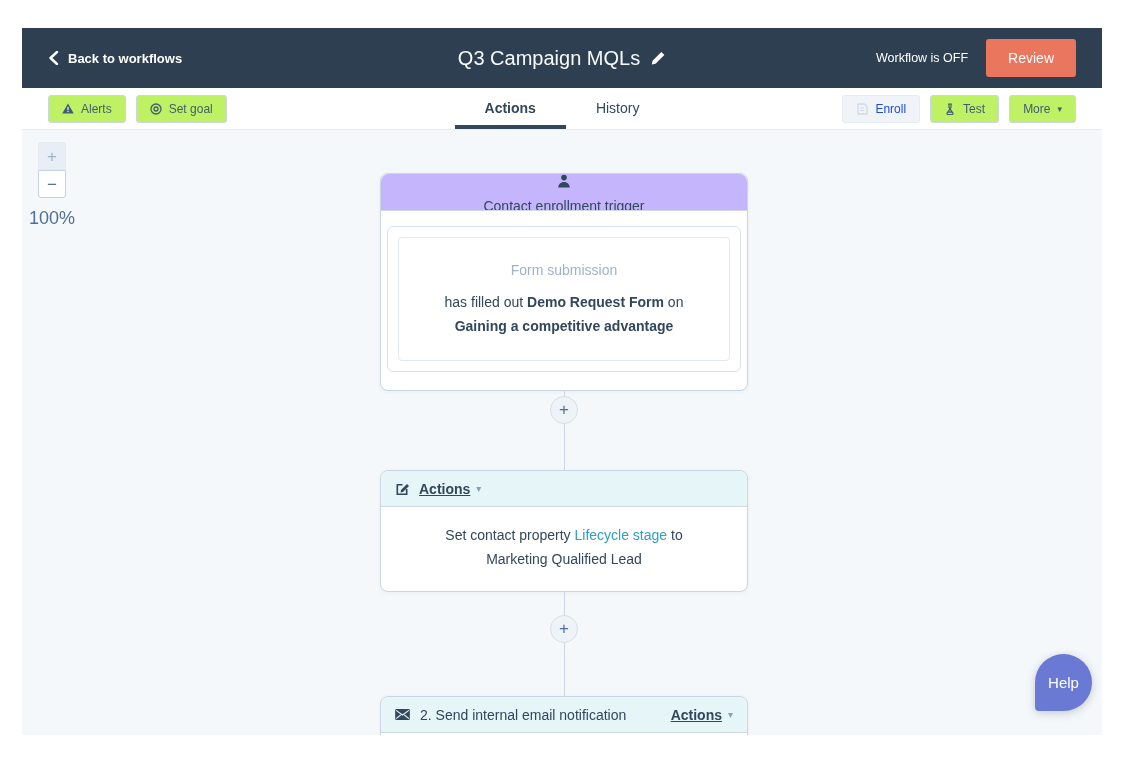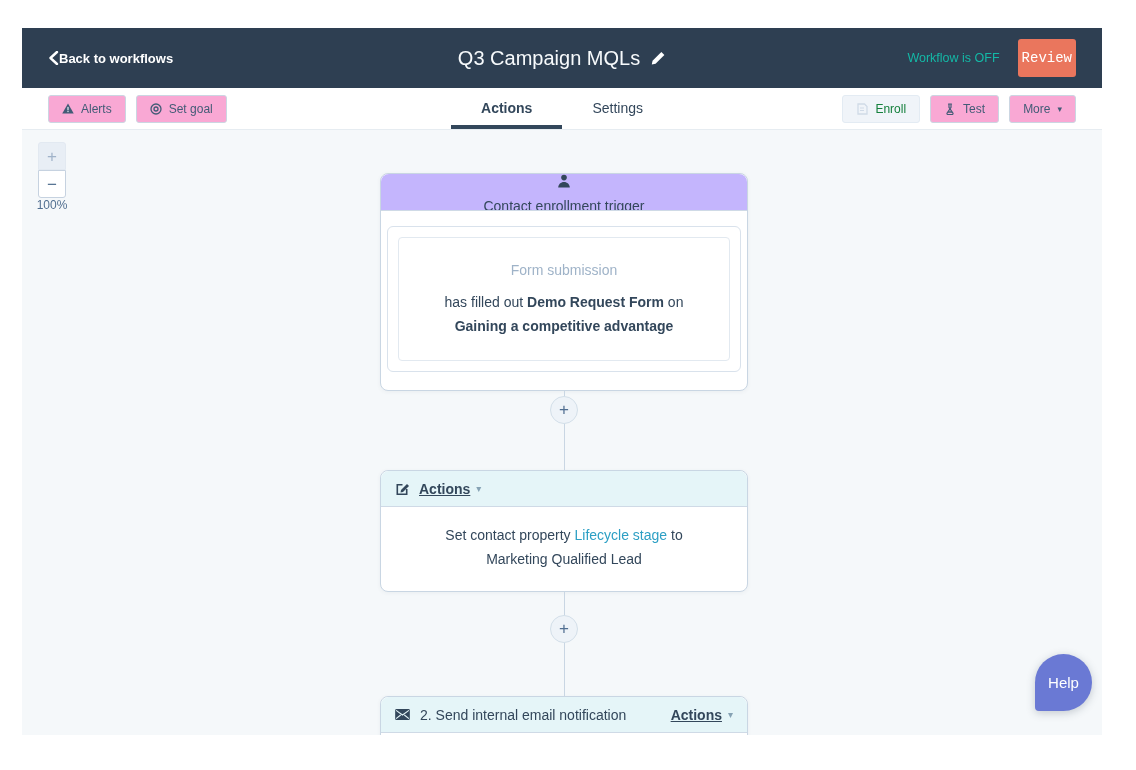--- a/index.html
+++ b/index.html
@@ -2,51 +2,51 @@
 <html><head>
 <meta charset="utf-8">
 <style>
   * { margin:0; padding:0; box-sizing:border-box; }
   html,body { width:1136px; height:770px; background:#ffffff; overflow:hidden;
     font-family:"Liberation Sans","DejaVu Sans",sans-serif; }
   .app { position:absolute; left:22px; top:28px; width:1080px; height:707px; background:#fff; }
 
   
   .navbar { position:relative; height:60px; background:#2e3f52; display:flex; align-items:center; padding:0 26px; }
-  .back { display:flex; align-items:center; color:#fff; font-size:13px; font-weight:bold; cursor:pointer; }
+  .back { display:flex; align-items:center; gap:9px; color:#fff; font-size:13px; font-weight:bold; cursor:pointer; }
   .title-wrap { position:absolute; left:50%; top:50%; transform:translate(-50%,-50%); display:flex; align-items:center; gap:11px; }
   .wf-title { color:#f7fafc; font-size:20px; white-space:nowrap; }
   .nav-right { margin-left:auto; display:flex; align-items:center; gap:18px; }
-  .status-text { color:#14b8a6; font-size:12.5px; }
+  .status-text { color:#ffffff; font-size:12.5px; }
   .review-btn { background:#ea765d; color:#fff; border:none; border-radius:3px; font-size:14px;
-    padding:11px 4px; cursor:pointer; font-family:Liberation Mono, monospace; }
+    padding:11px 22px; cursor:pointer; font-family:Liberation Sans, sans-serif; }
 
   
   .toolbar { position:relative; height:42px; background:#fff; border-bottom:1px solid #e6ecf1; }
   .tb-left { position:absolute; left:26px; top:50%; transform:translateY(-50%); display:flex; gap:10px; }
   .tb-right { position:absolute; right:26px; top:50%; transform:translateY(-50%); display:flex; gap:10px; }
-  .tb-btn { display:flex; align-items:center; gap:7px; background:#f9a8d4; border:1px solid #cbd6e2;
+  .tb-btn { display:flex; align-items:center; gap:7px; background:#bef264; border:1px solid #cbd6e2;
     color:#425b76; font-size:12px; border-radius:3px; padding:6px 13px; cursor:pointer; font-family:inherit; }
-  .tb-btn.disabled { background:#f0f4f9; border-color:#e3ebf3; color:#15803d; cursor:default; }
+  .tb-btn.disabled { background:#f0f4f9; border-color:#e3ebf3; color:#1d4ed8; cursor:default; }
   .tb-btn.disabled svg { opacity:.55; }
   .caret { font-size:9px; color:#425b76; }
   .tabs { position:absolute; left:0; right:0; top:0; bottom:0; display:flex; justify-content:center; }
   .tab { display:flex; align-items:center; padding:3px 30px 0 30px; font-size:14px; color:#33475b;
     border-bottom:4px solid transparent; cursor:pointer; }
   .tab.active { font-weight:bold; border-bottom-color:#33475b; }
 
   
   .canvas { position:relative; height:605px; background:#f5f8fa; overflow:hidden; }
 
   .zoom-ctrls { position:absolute; left:10px; top:12px; width:40px; display:flex; flex-direction:column; align-items:center; }
   .zoom-btn { width:28px; height:28px; font-size:17px; line-height:1; display:flex; align-items:center;
     justify-content:center; cursor:pointer; font-family:inherit; }
   .zoom-in { background:#e8eef5; border:1px solid #e2e9f1; border-radius:3px 3px 0 0; color:#a0b3c9; }
   .zoom-out { background:#ffffff; border:1px solid #c6d2e0; border-radius:0 0 3px 3px; color:#516f90; }
-  .zoom-level { margin-top:0; font-size:12px; color:#516f90; white-space:nowrap; }
+  .zoom-level { margin-top:10px; font-size:18px; color:#516f90; white-space:nowrap; }
 
   .flow { position:absolute; left:358px; top:43px; width:368px; display:flex; flex-direction:column; }
   .card { background:#fff; border:1px solid #c9d6e3; border-radius:8px; box-shadow:0 1px 4px rgba(45,62,80,.06); }
   .card-header { display:flex; align-items:center; gap:10px; height:37px; padding:0 14px;
     border-bottom:1px solid #cfdae6; border-radius:8px 8px 0 0; font-size:14px; color:#33475b; }
   .trigger .card-header { background:#c4b5fd;flex-direction:column; }
   .action .card-header { background:#e5f5f8; height:36px; }
   .card-title { flex:1; white-space:nowrap; overflow:hidden; }
   .actions-menu { display:flex; align-items:center; gap:6px; cursor:pointer; }
   .actions-menu .lbl { font-weight:bold; text-decoration:underline; color:#33475b; font-size:14px; }
@@ -101,21 +101,21 @@
     </div>
     <div class="nav-right">
       <span class="status-text">Workflow is OFF</span>
       <button class="review-btn">Review</button>
     </div>
   </div>
 
   <div class="toolbar">
     <div class="tabs">
       <div class="tab active">Actions</div>
-      <div class="tab">Settings</div>
+      <div class="tab">History</div>
     </div>
     <div class="tb-left">
       <button class="tb-btn">
         <span class="icon">
           <svg width="12" height="11" viewBox="0 0 14 13">
               <path d="M7 .5l6.8 12H.2L7 .5z" fill="#425b76"></path>
               <rect x="6.3" y="4.6" width="1.4" height="4" fill="#eaf0f6"></rect>
               <rect x="6.3" y="9.4" width="1.4" height="1.4" fill="#eaf0f6"></rect>
             </svg>
         </span>

